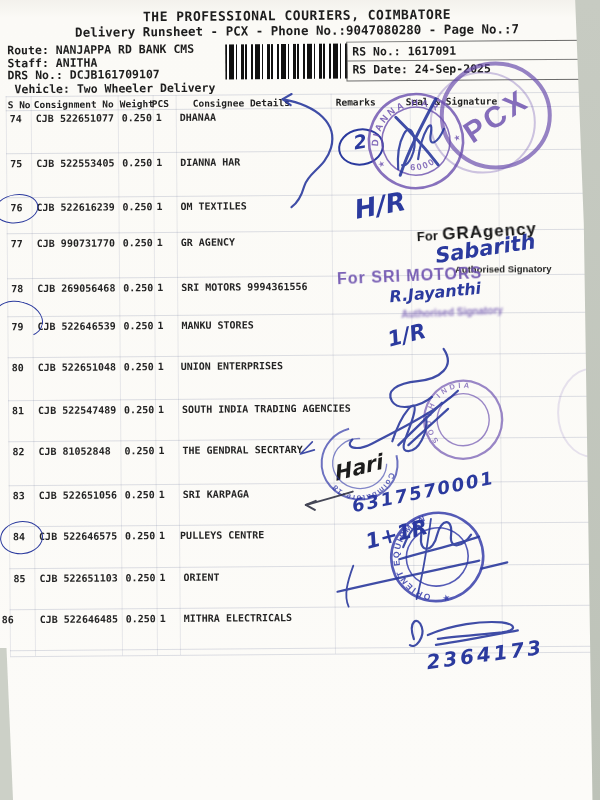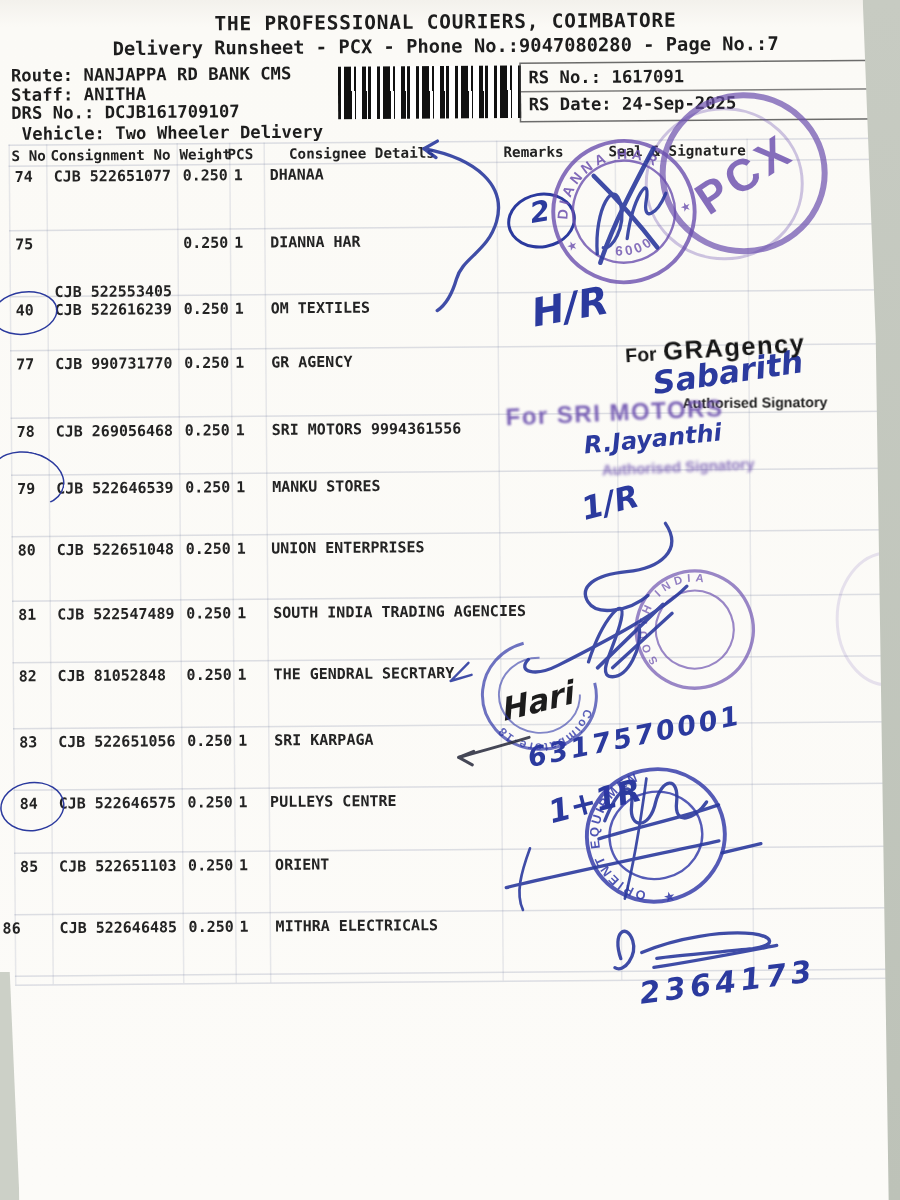--- a/index.html
+++ b/index.html
@@ -116,27 +116,27 @@
       <div>
           <div class="trow" style="top: 111px;">
             <span style="left: 12px;">74</span>
             <span style="left: 38px;">CJB 522651077</span>
             <span style="left: 124px;">0.250</span>
             <span style="left: 158px;">1</span>
             <span style="left: 182px;">DHANAA</span>
           </div>
           <div class="trow" style="top: 156px;">
             <span style="left: 12px;">75</span>
-            <span style="left: 38px; margin-top: 32px;">CJB 522553405</span>
+            <span style="left: 38px;">CJB 522553405</span>
             <span style="left: 124px;">0.250</span>
             <span style="left: 158px;">1</span>
             <span style="left: 182px;">DIANNA HAR</span>
           </div>
           <div class="trow" style="top: 200px;">
-            <span style="left: 12px;">40</span>
+            <span style="left: 12px;">76</span>
             <span style="left: 38px;">CJB 522616239</span>
             <span style="left: 124px;">0.250</span>
             <span style="left: 158px;">1</span>
             <span style="left: 182px;">OM TEXTILES</span>
           </div>
           <div class="trow" style="top: 236px;">
             <span style="left: 12px;">77</span>
             <span style="left: 38px;">CJB 990731770</span>
             <span style="left: 124px;">0.250</span>
             <span style="left: 158px;">1</span>

